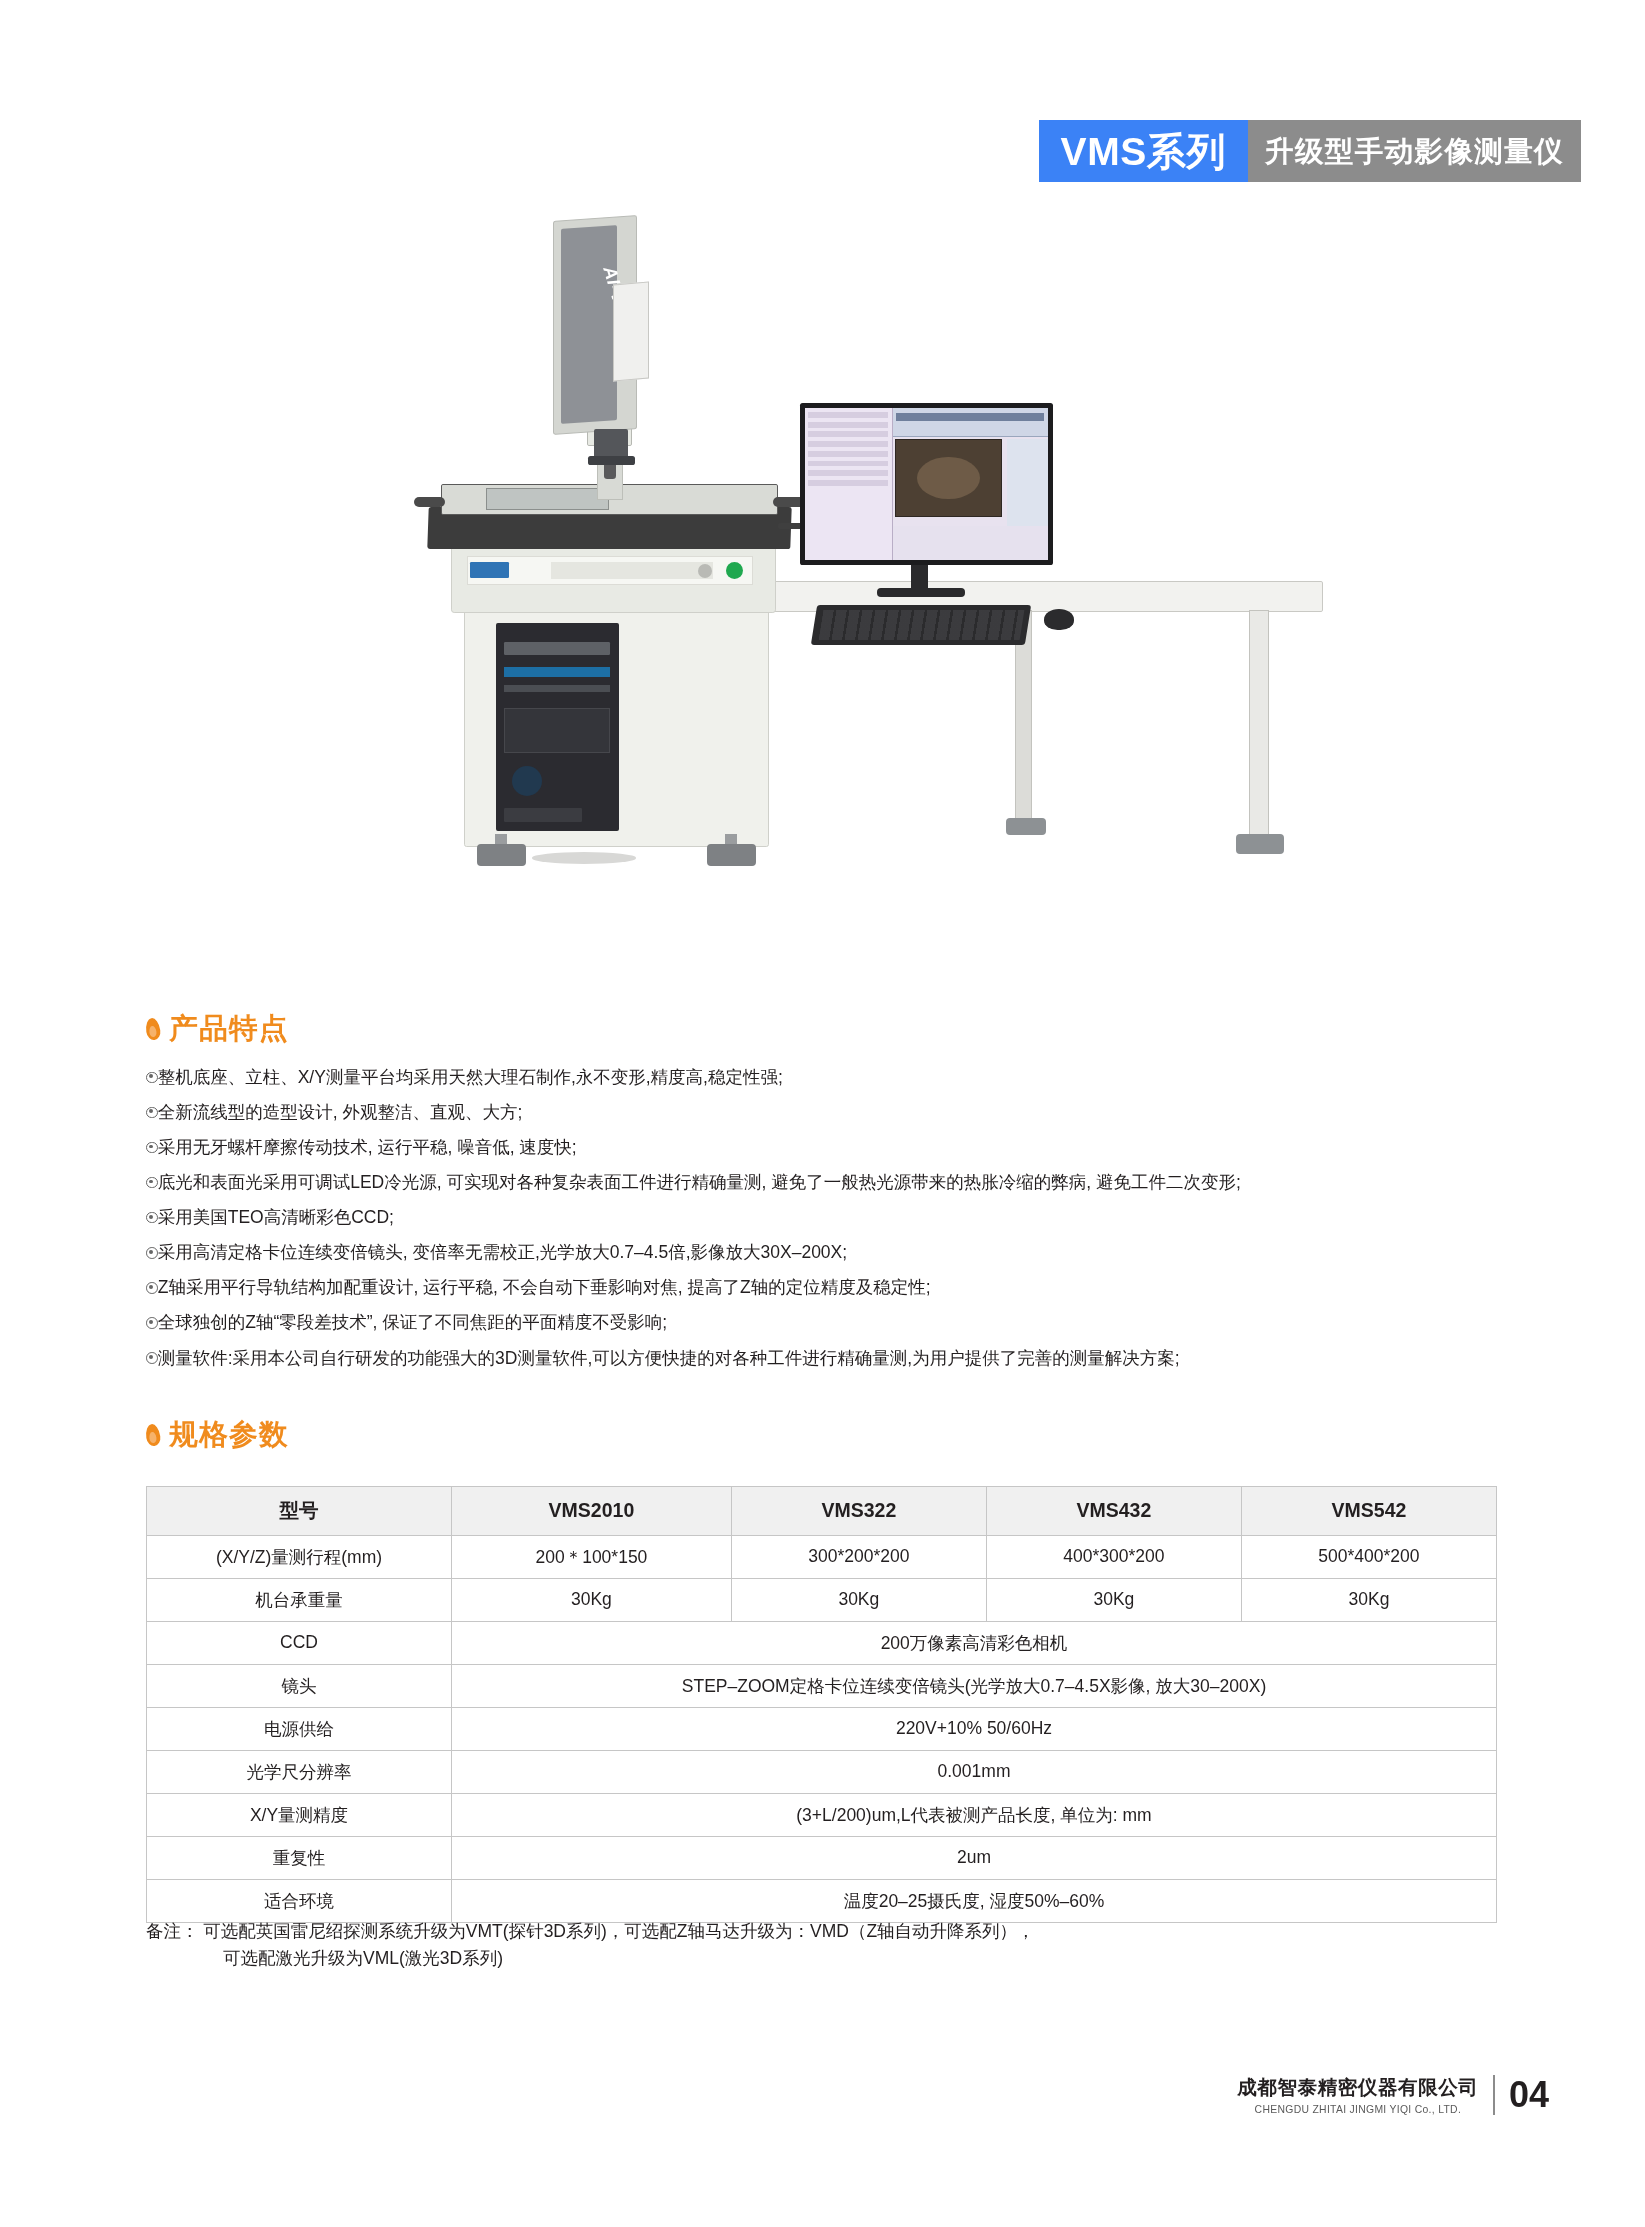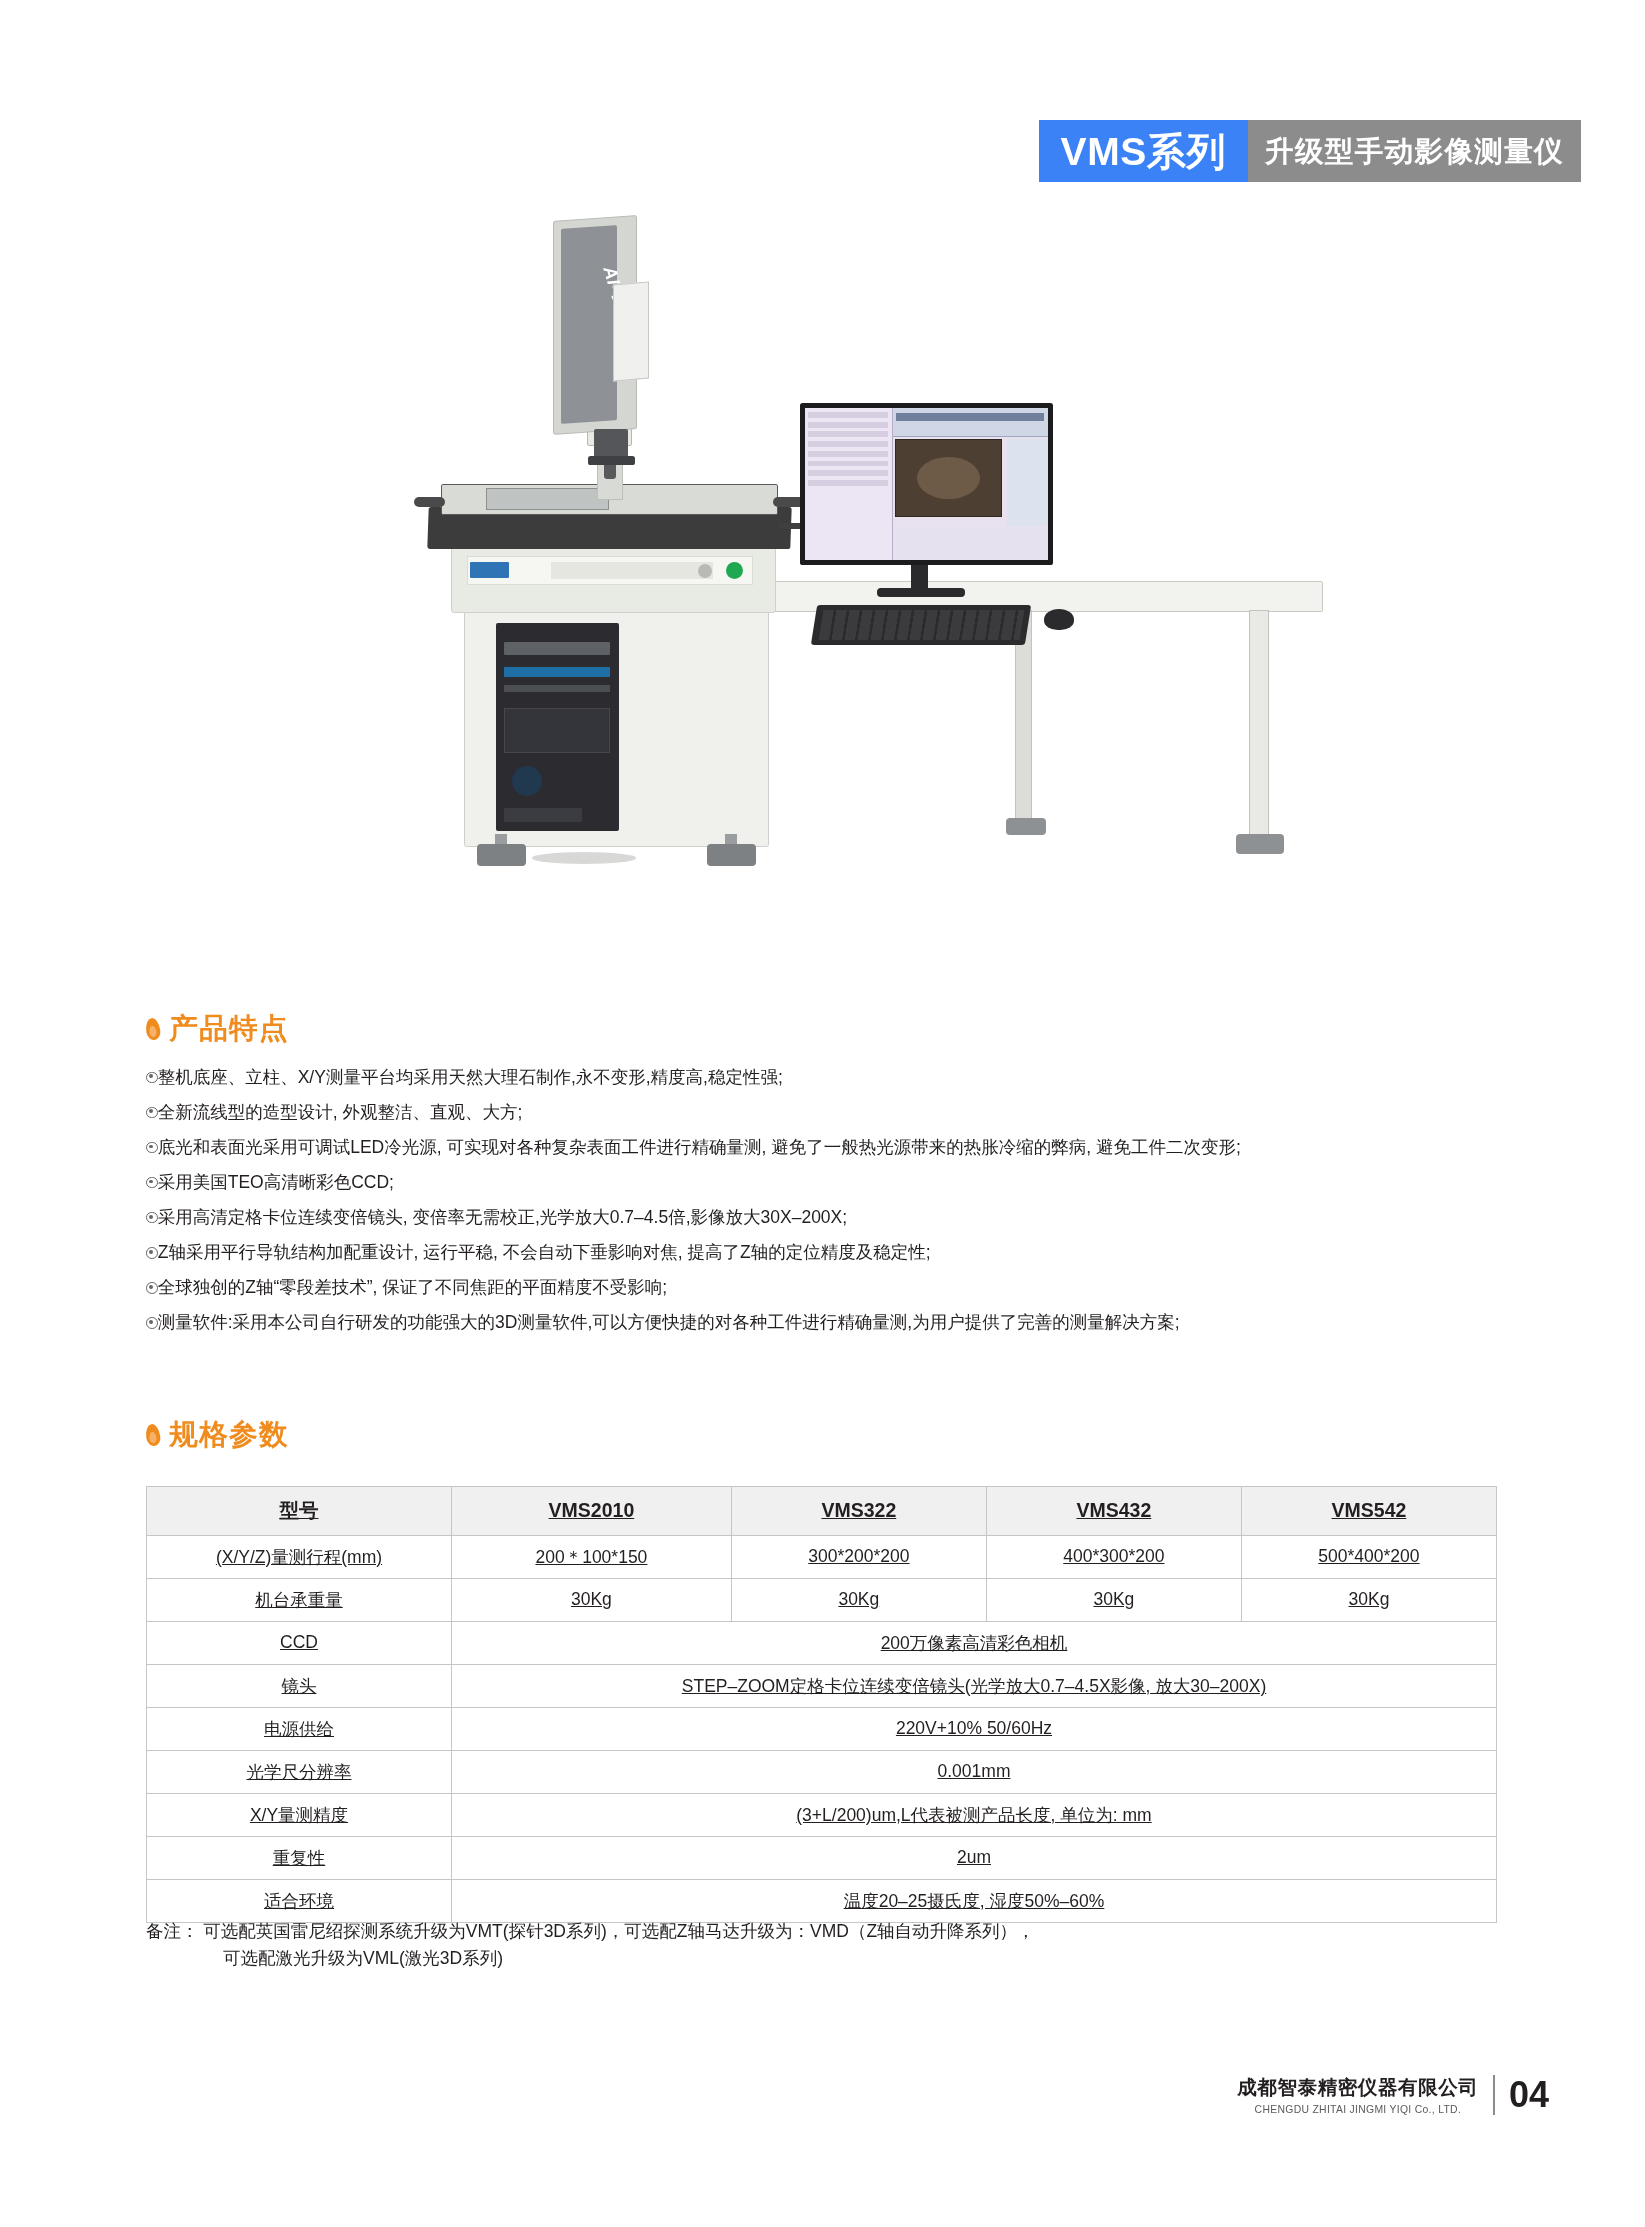--- a/index.html
+++ b/index.html
@@ -408,21 +408,20 @@
     width: 1351px;
     border-collapse: collapse;
     font-size: 17.5px;
   }
   .spec-table td, .spec-table th {
     border: 0.6px solid #c6c6c6;
     text-align: center;
     padding: 9px 3.9px;
     font-weight: normal;
     color: #231f20;
-    text-decoration: underline;
   }
   .spec-table tr.head td {
     background: #f0f0f0;
     font-weight: bold;
     font-size: 19.5px;
     padding: 10.4px 3.9px;
   }
   .spec-table td.label-col {
     width: 305px;
   }
@@ -547,20 +546,24 @@
     <li class="feature-item">
       <span class="bullet-ring"></span>
       <span>整机底座、立柱、X/Y测量平台均采用天然大理石制作,永不变形,精度高,稳定性强;</span>
     </li>
     <li class="feature-item">
       <span class="bullet-ring"></span>
       <span>全新流线型的造型设计, 外观整洁、直观、大方;</span>
     </li>
     <li class="feature-item">
       <span class="bullet-ring"></span>
+      <span>采用无牙螺杆摩擦传动技术, 运行平稳, 噪音低, 速度快;</span>
+    </li>
+    <li class="feature-item">
+      <span class="bullet-ring"></span>
       <span>底光和表面光采用可调试LED冷光源, 可实现对各种复杂表面工件进行精确量测, 避免了一般热光源带来的热胀冷缩的弊病, 避免工件二次变形;</span>
     </li>
     <li class="feature-item">
       <span class="bullet-ring"></span>
       <span>采用美国TEO高清晰彩色CCD;</span>
     </li>
     <li class="feature-item">
       <span class="bullet-ring"></span>
       <span>采用高清定格卡位连续变倍镜头, 变倍率无需校正,光学放大0.7–4.5倍,影像放大30X–200X;</span>
     </li>

